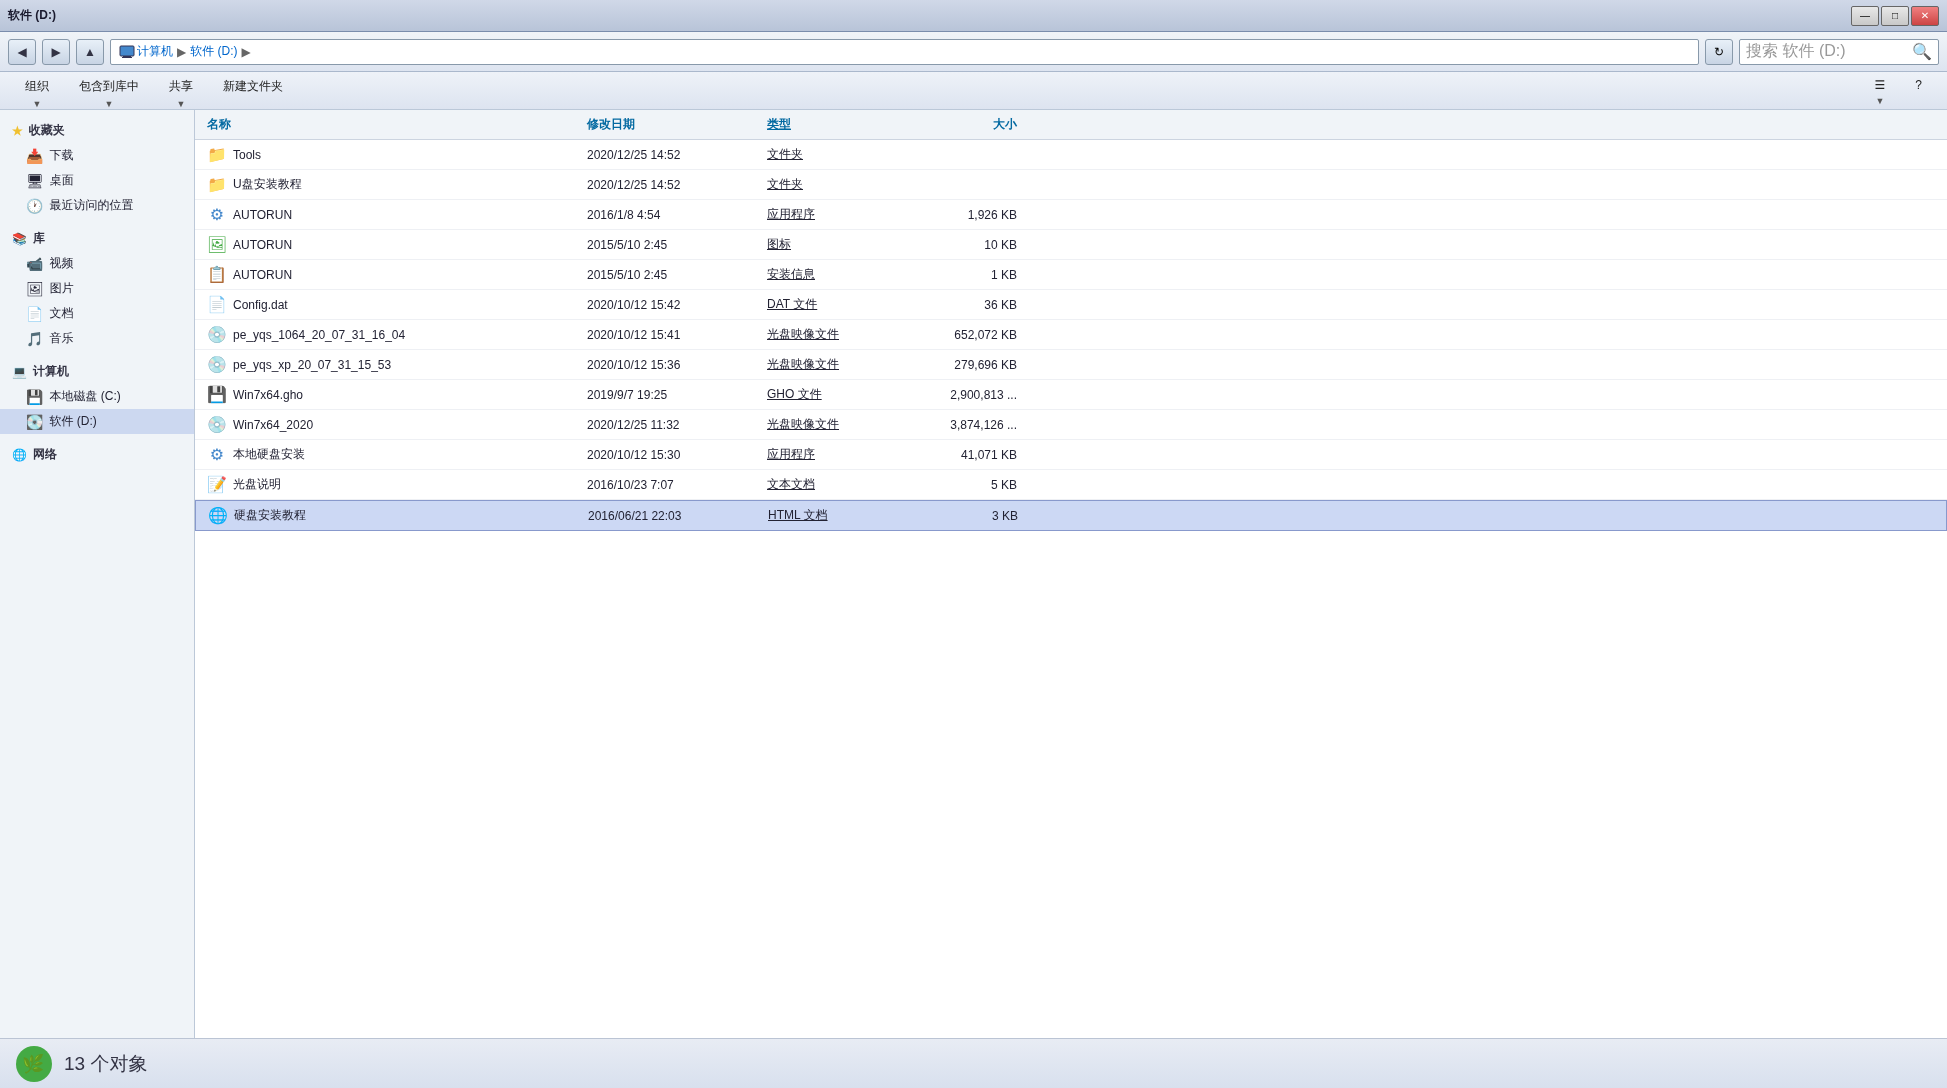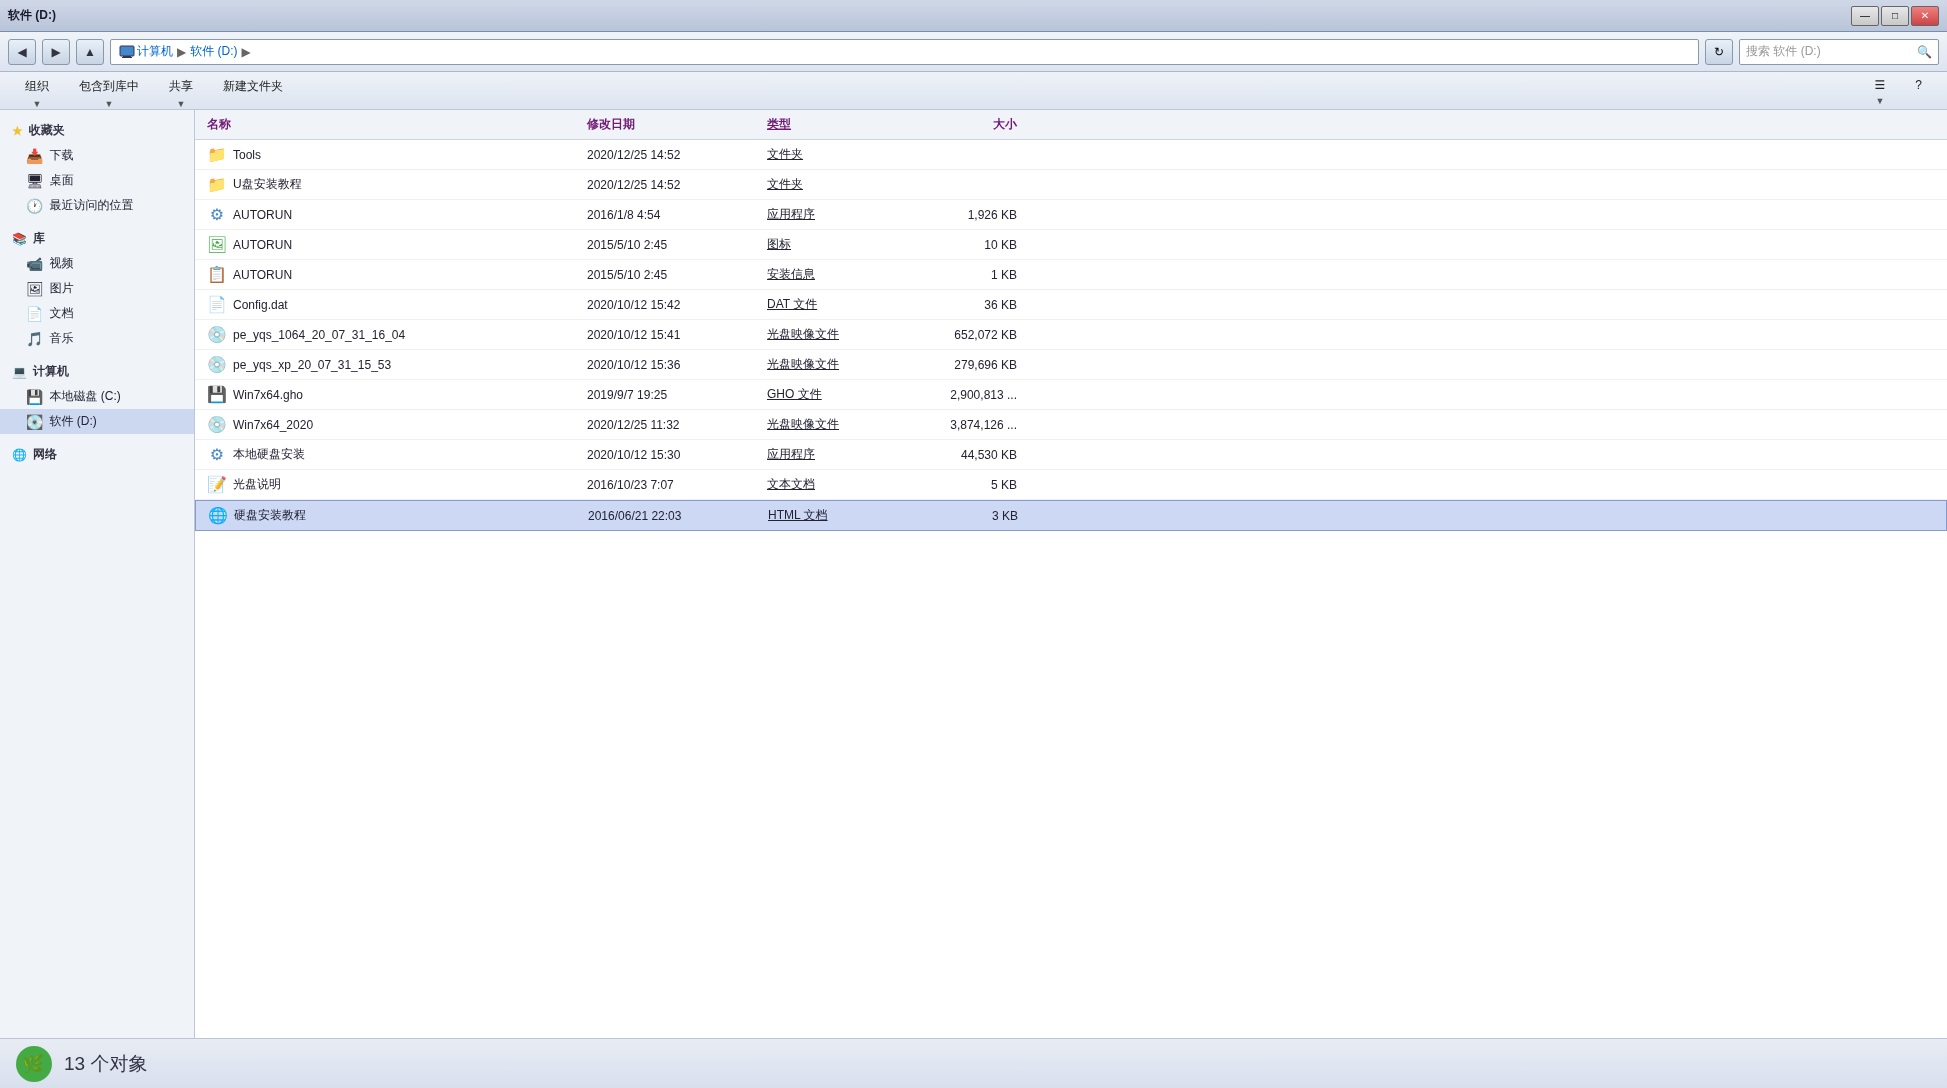--- a/index.html
+++ b/index.html
@@ -99,21 +99,21 @@
     .search-bar {
       width: 200px;
       height: 26px;
       border: 1px solid #8899aa;
       background: white;
       display: flex;
       align-items: center;
       padding: 0 6px;
       gap: 4px;
       border-radius: 2px;
-      font-size: 12px;
+      font-size: 16px;
       color: #999;
     }
 
     
     .toolbar {
       background: linear-gradient(to bottom, #eef2f8 0%, #dde4f0 100%);
       height: 38px;
       display: flex;
       align-items: center;
       padding: 0 12px;
@@ -182,21 +182,21 @@
       background: white;
     }
     .file-list-header {
       display: flex;
       align-items: flex-start;
       padding: 6px 12px;
       background: #f0f4f8;
       border-bottom: 1px solid #ccd4e0;
       font-size: 12px;
       font-weight: bold;
-      color: #701a75;
+      color: #0369a1;
       position: sticky;
       top: 0;
       z-index: 10;
     }
     .col-name { flex: 0 0 380px; cursor: pointer; }
     .col-date { flex: 0 0 180px; cursor: pointer; }
     .col-type { flex: 0 0 140px; cursor: pointer; text-decoration: underline; }
     .col-size { flex: 0 0 130px; cursor: pointer; text-align: right; padding-right: 20px; }
 
     .file-row {
@@ -478,21 +478,21 @@
     <div class="col-type">光盘映像文件</div>
     <div class="col-size">3,874,126 ...</div>
   </div>
         <div class="file-row">
     <div class="col-name">
       <span class="file-icon app-icon">⚙</span>
       <span>本地硬盘安装</span>
     </div>
     <div class="col-date">2020/10/12 15:30</div>
     <div class="col-type">应用程序</div>
-    <div class="col-size">44,530 KB</div>
+    <div class="col-size">41,071 KB</div>
   </div>
         <div class="file-row">
     <div class="col-name">
       <span class="file-icon doc-icon">📝</span>
       <span>光盘说明</span>
     </div>
     <div class="col-date">2016/10/23 7:07</div>
     <div class="col-type">文本文档</div>
     <div class="col-size">5 KB</div>
   </div>

